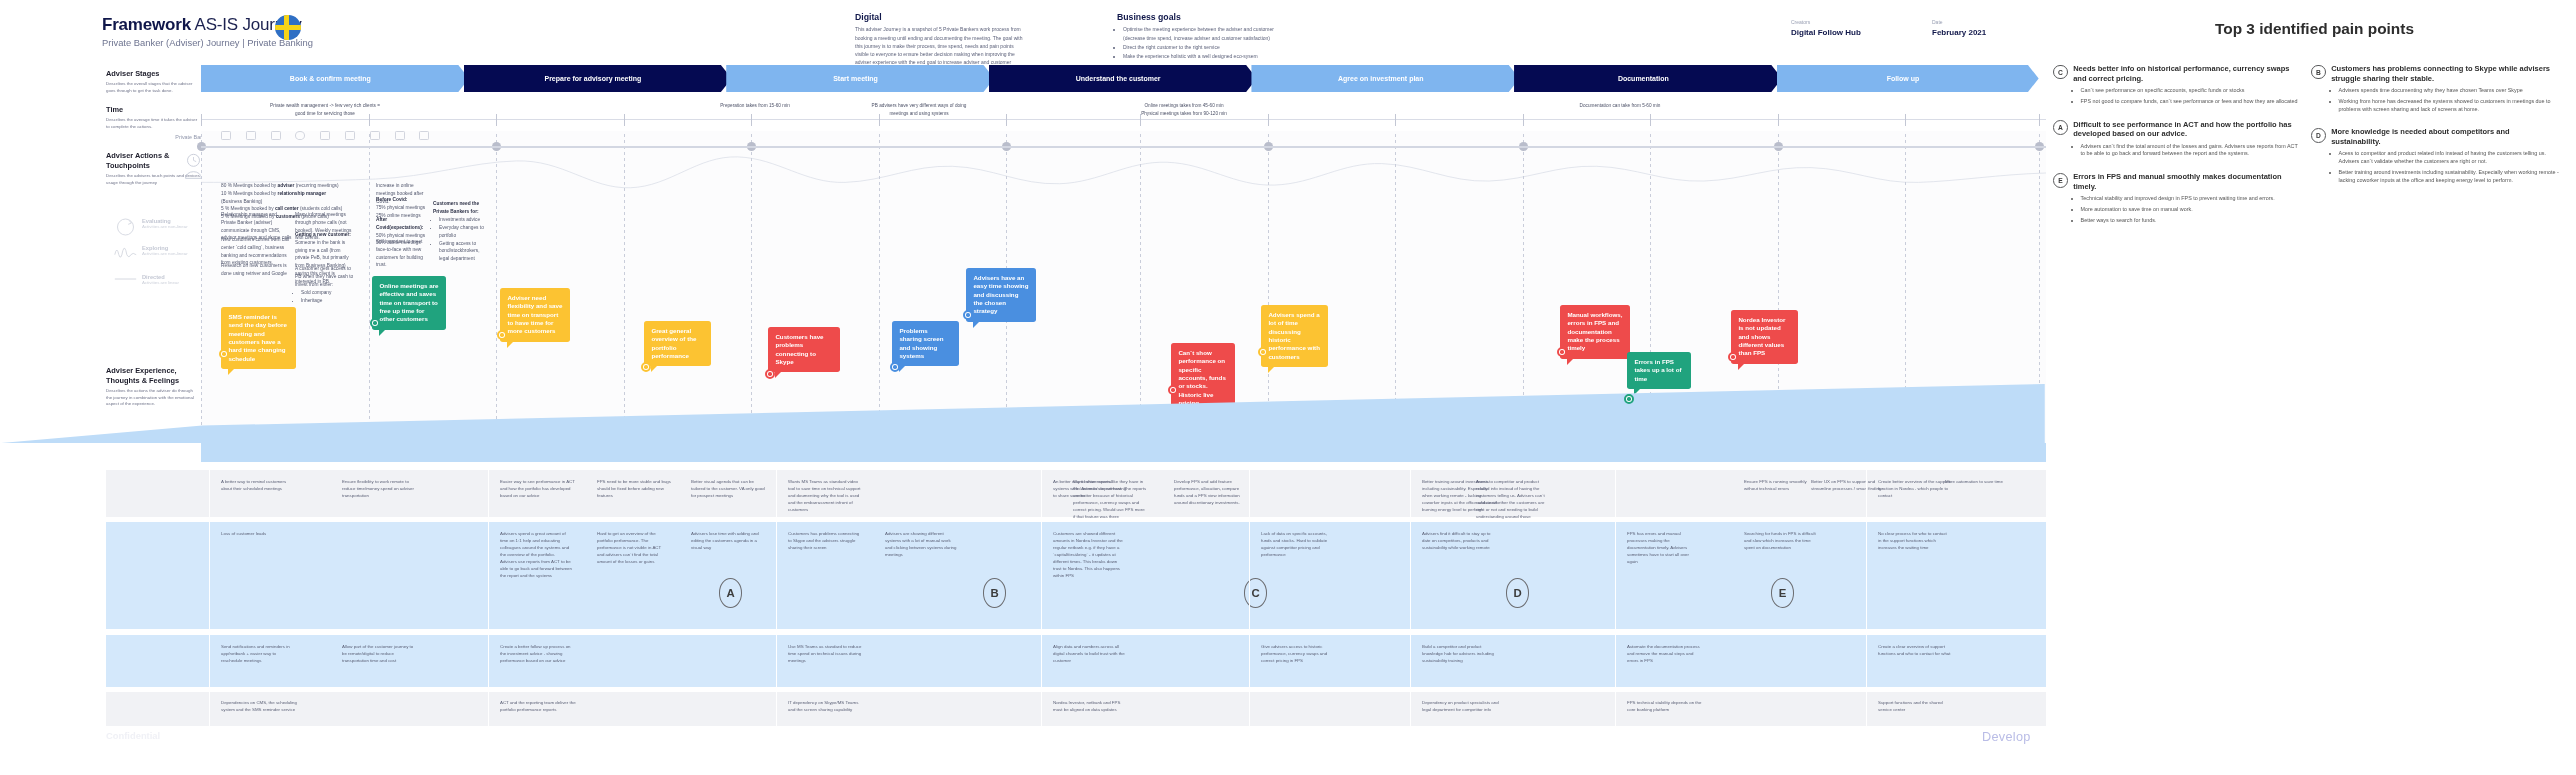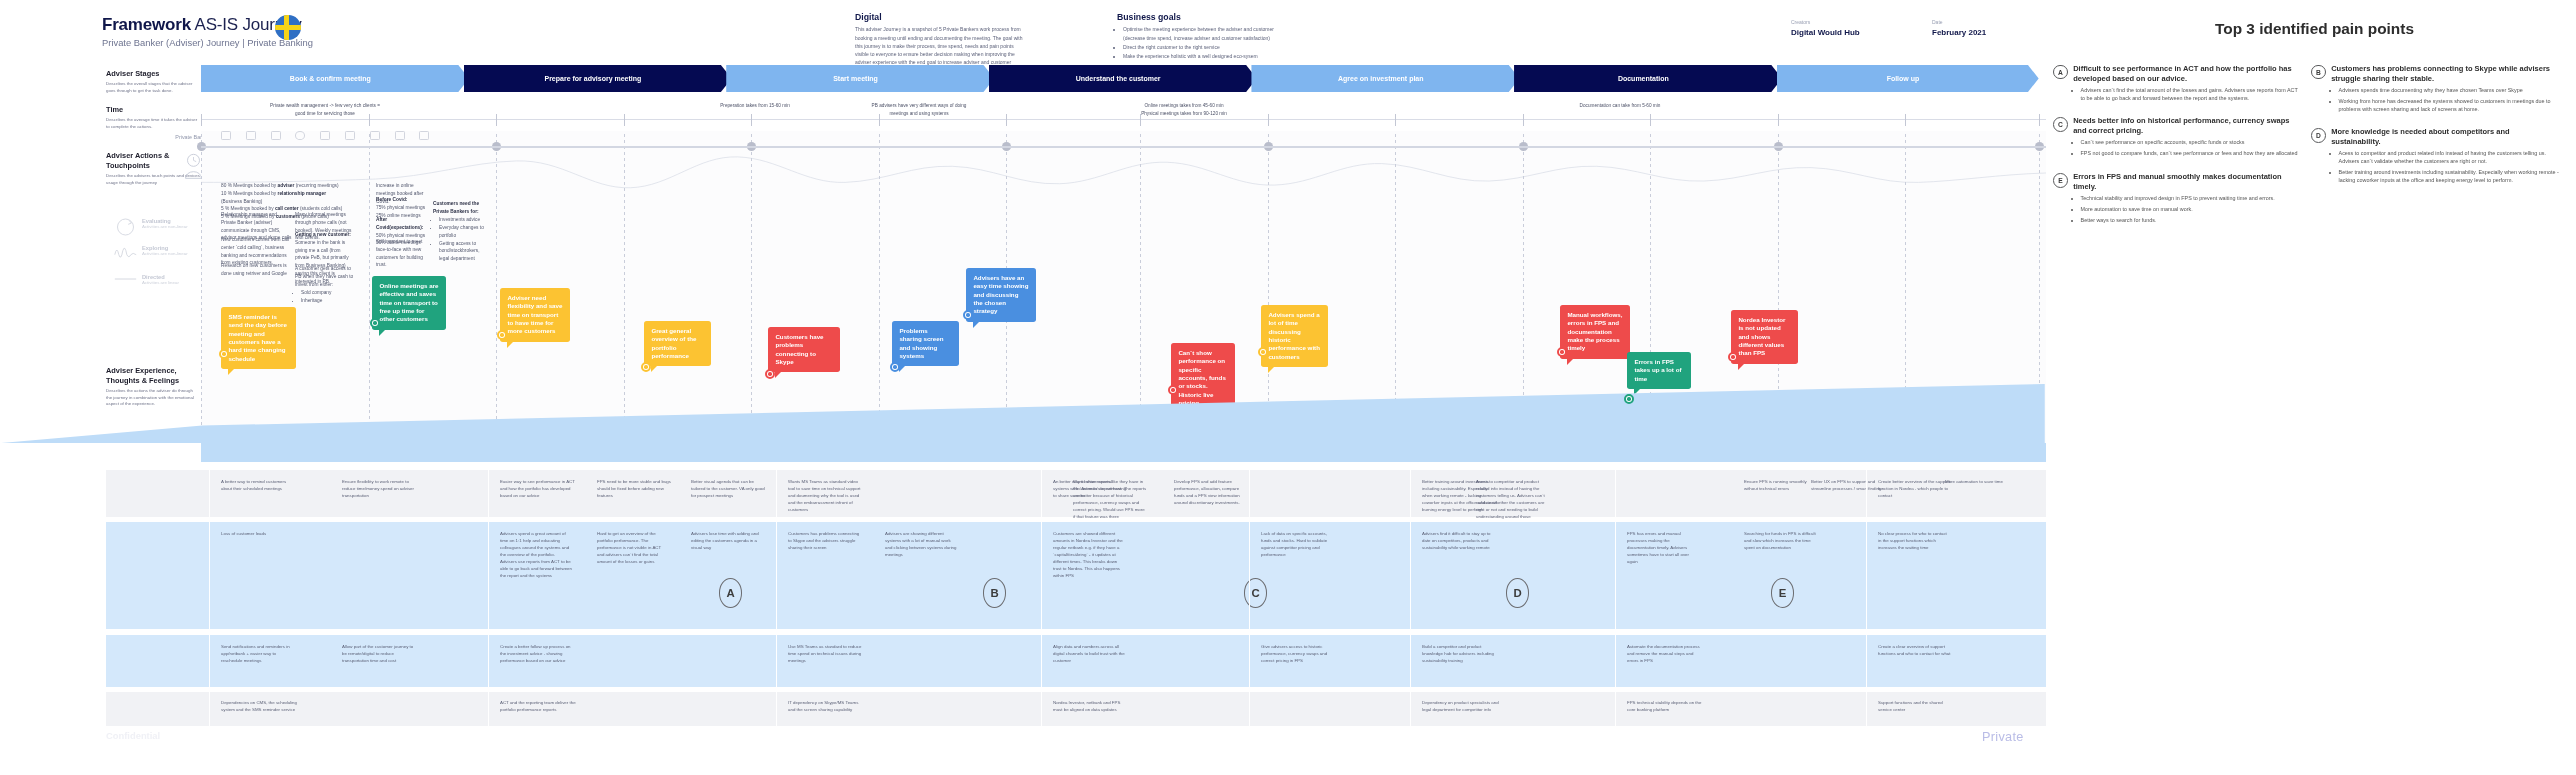--- a/index.html
+++ b/index.html
@@ -135,45 +135,45 @@
     <h3>Business goals</h3>
     <ul>
       <li>Optimise the meeting experience between the adviser and customer (decrease time spend, increase adviser and customer satisfaction)</li>
       <li>Direct the right customer to the right service</li>
       <li>Make the experience holistic with a well designed eco-sysem</li>
     </ul>
   </div>
 
   <div class="meta" style="left:1791px; top:19px;">
     <div class="lbl">Creators</div>
-    <div class="val">Digital Would Hub</div>
+    <div class="val">Digital Follow Hub</div>
   </div>
   <div class="meta" style="left:1932px; top:19px;">
     <div class="lbl">Date</div>
     <div class="val">February 2021</div>
   </div>
 
   <div class="pp-title">Top 3 identified pain points</div>
   <div class="pp-col left" id="ppleft">
-      <div class="pp-item">
-        <div class="pp-badge">A</div>
-        <div class="pp-body">
-          <div class="pp-head">Difficult to see performance in ACT and how the portfolio has developed based on our advice.</div>
-          <ul>
-            <li>Advisers can´t find the total amount of the losses and gains. Advisers use reports from ACT to be able to go back and forward between the report and the systems.</li>
-          </ul>
-        </div>
-      </div>
       <div class="pp-item">
         <div class="pp-badge">C</div>
         <div class="pp-body">
           <div class="pp-head">Needs better info on historical performance, currency swaps and correct pricing.</div>
           <ul>
             <li>Can´t see performance on specific accounts, specific funds or stocks</li>
             <li>FPS not good to compare funds, can´t see performance or fees and how they are allocated</li>
+          </ul>
+        </div>
+      </div>
+      <div class="pp-item">
+        <div class="pp-badge">A</div>
+        <div class="pp-body">
+          <div class="pp-head">Difficult to see performance in ACT and how the portfolio has developed based on our advice.</div>
+          <ul>
+            <li>Advisers can´t find the total amount of the losses and gains. Advisers use reports from ACT to be able to go back and forward between the report and the systems.</li>
           </ul>
         </div>
       </div>
       <div class="pp-item">
         <div class="pp-badge">E</div>
         <div class="pp-body">
           <div class="pp-head">Errors in FPS and manual smoothly makes documentation timely.</div>
           <ul>
             <li>Technical stability and improved design in FPS to prevent waiting time and errors.</li>
             <li>More automation to save time on manual work.</li>
@@ -524,15 +524,15 @@
       <div style="position: absolute; left: 1615px; top: 522px; width: 1.3px; height: 107px; background: rgb(255, 255, 255);"></div>
       <div style="position: absolute; left: 1615px; top: 635px; width: 1.3px; height: 52px; background: rgb(255, 255, 255);"></div>
       <div style="position: absolute; left: 1615px; top: 692px; width: 1.3px; height: 34px; background: rgb(255, 255, 255);"></div>
       <div style="position: absolute; left: 1866px; top: 470px; width: 1.3px; height: 47px; background: rgb(255, 255, 255);"></div>
       <div style="position: absolute; left: 1866px; top: 522px; width: 1.3px; height: 107px; background: rgb(255, 255, 255);"></div>
       <div style="position: absolute; left: 1866px; top: 635px; width: 1.3px; height: 52px; background: rgb(255, 255, 255);"></div>
       <div style="position: absolute; left: 1866px; top: 692px; width: 1.3px; height: 34px; background: rgb(255, 255, 255);"></div>
     </div>
 
   <div class="confidential">Confidential</div>
-  <div class="nordea">Private</div>
+  <div class="nordea">Develop</div>
 </div>
 
 
 </body></html>

